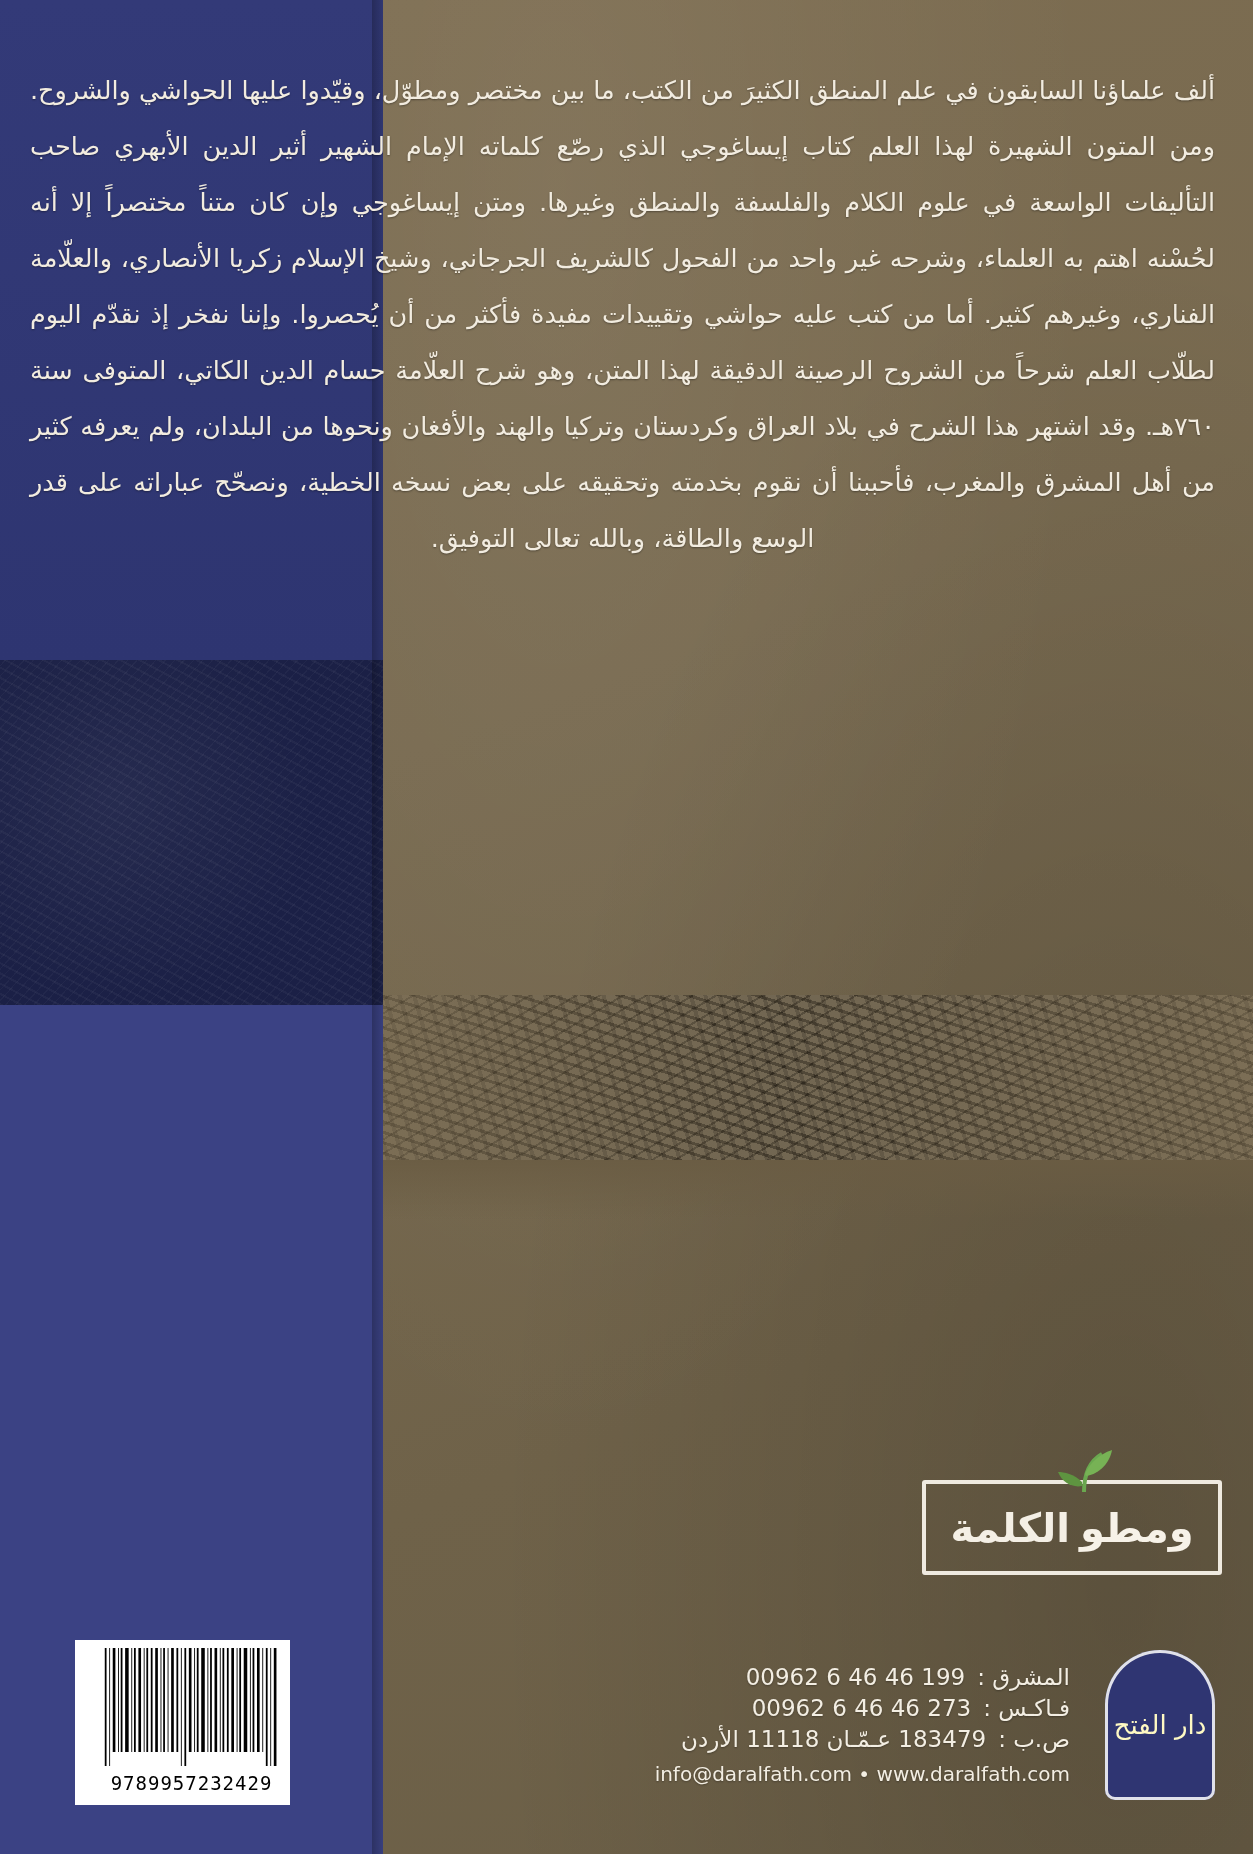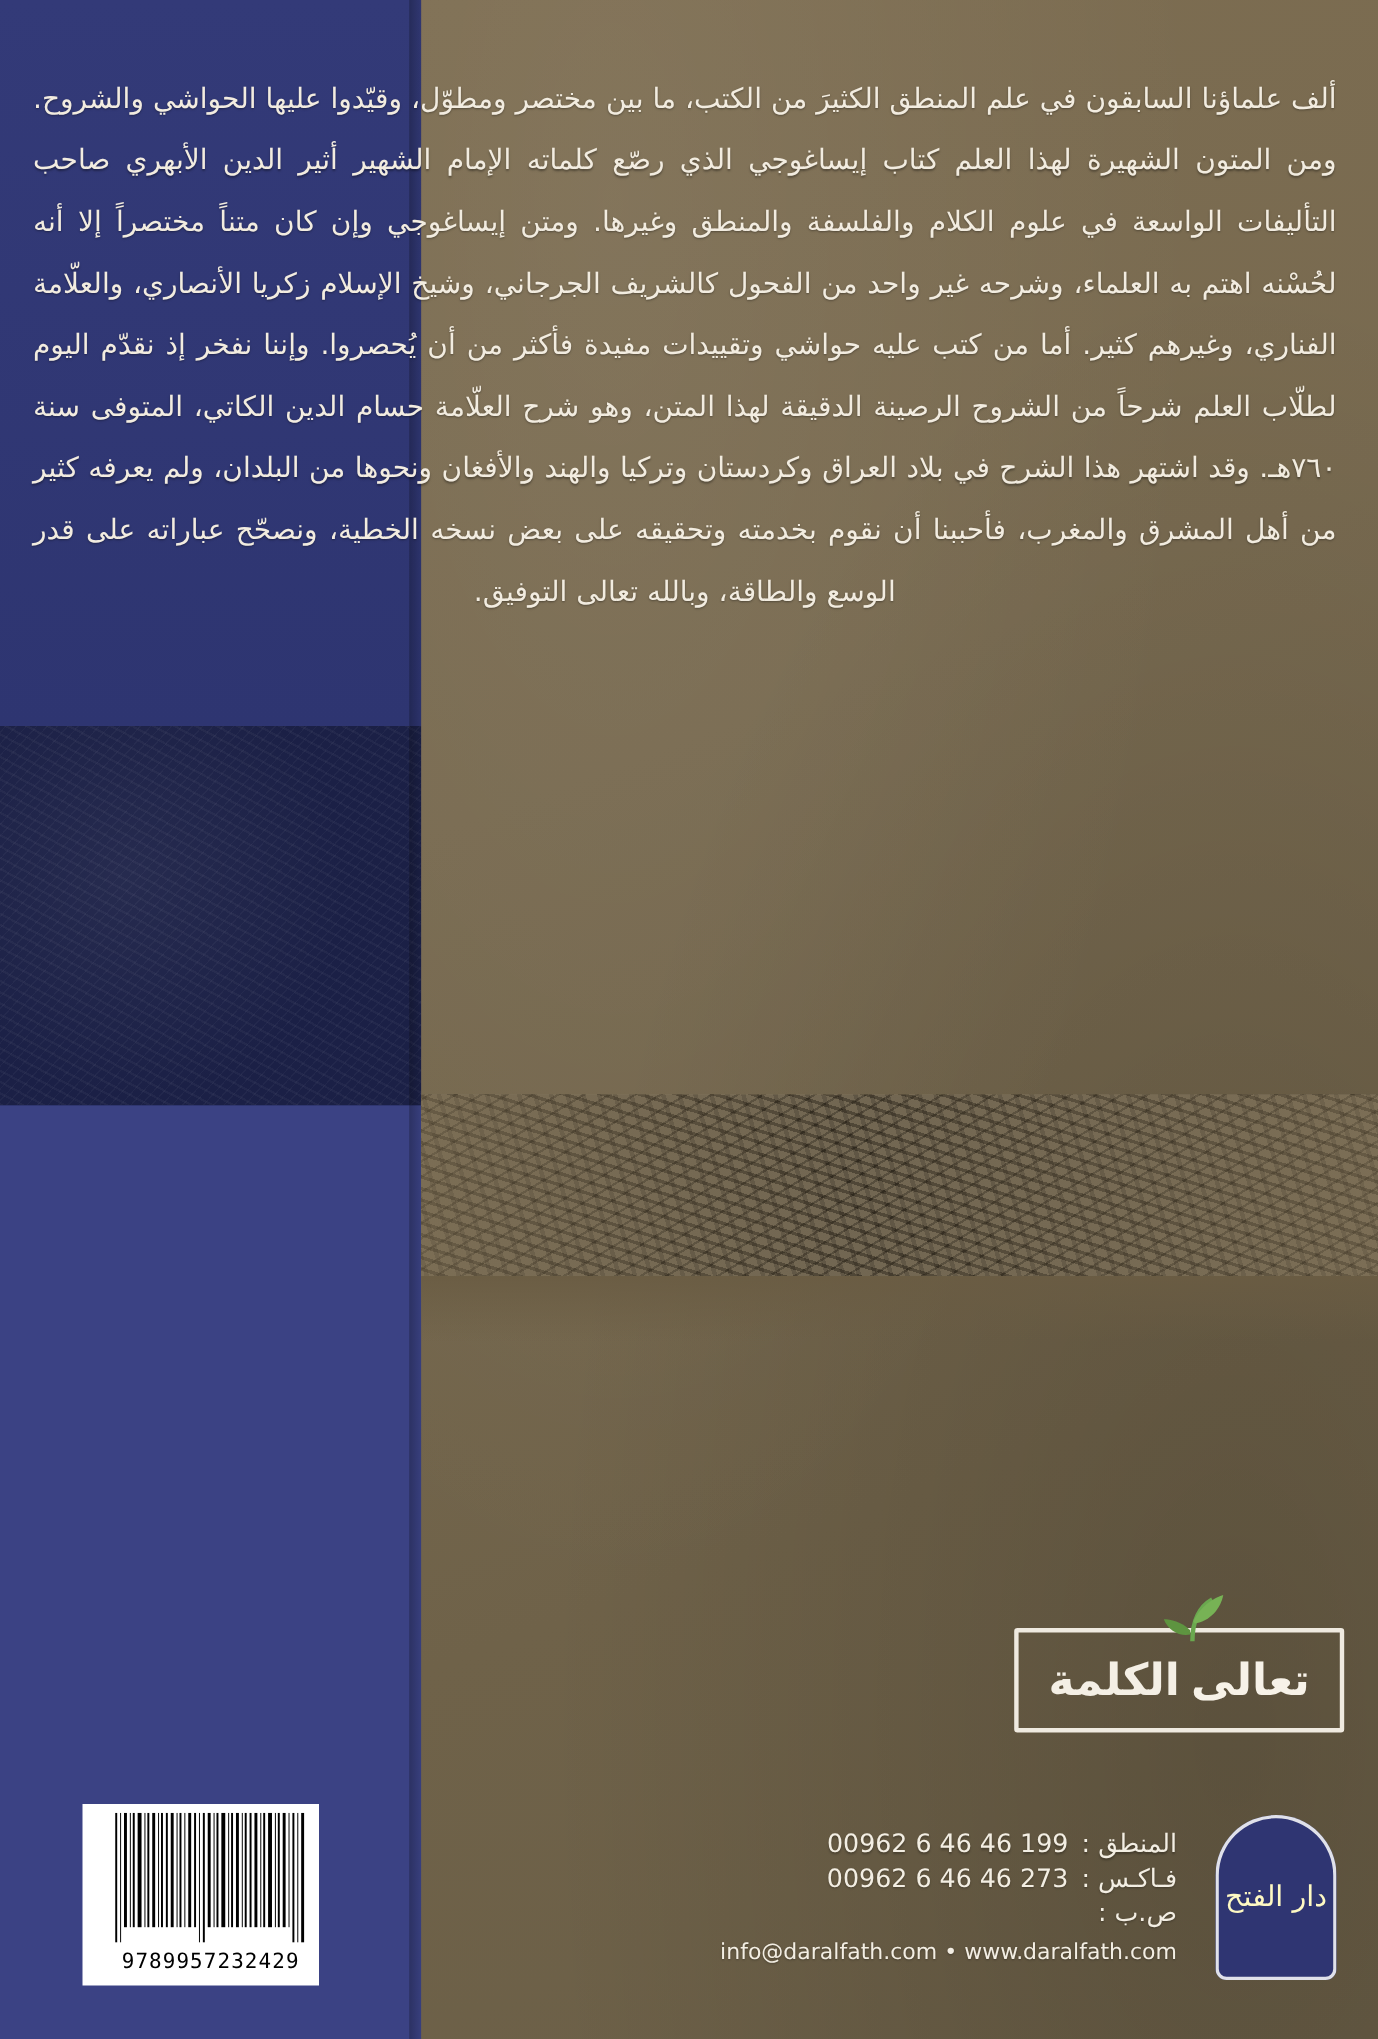--- a/index.html
+++ b/index.html
@@ -295,36 +295,37 @@
   <div class="stamp">
     <div class="stamp-box"></div>
     <div class="leaf">
       <svg width="60" height="46" viewBox="0 0 60 46">
         <path d="M30 44 C30 28, 34 14, 48 6" stroke="#6aa84f" stroke-width="4" fill="none"></path>
         <path d="M31 26 C38 10, 52 4, 58 2 C56 14, 46 26, 32 28 Z" fill="#77b255"></path>
         <path d="M28 34 C20 26, 10 24, 4 24 C8 34, 18 40, 28 38 Z" fill="#5e9440"></path>
       </svg>
     </div>
     <div class="stamp-text">
-      <span class="hl">تعالى</span>
+      <span class="hl">ومطو</span>
       <span>الكلمة</span>
     </div>
   </div>
 
   <div class="contact">
     <div class="row">
-      <span class="lbl">المنطق :</span>
+      <span class="lbl">المشرق :</span>
       <span class="val">00962 6 46 46 199</span>
     </div>
     <div class="row">
       <span class="lbl">فـاكـس :</span>
       <span class="val">00962 6 46 46 273</span>
     </div>
     <div class="row">
       <span class="lbl">ص.ب :</span>
+      <span class="lbl">183479 عـمّـان 11118 الأردن</span>
     </div>
     <div class="web">info@daralfath.com • www.daralfath.com</div>
   </div>
 
   <div class="emblem">
     <div class="emblem-shape"></div>
     <div class="emblem-mark">دار الفتح</div>
   </div>
 
   <div class="barcode">

